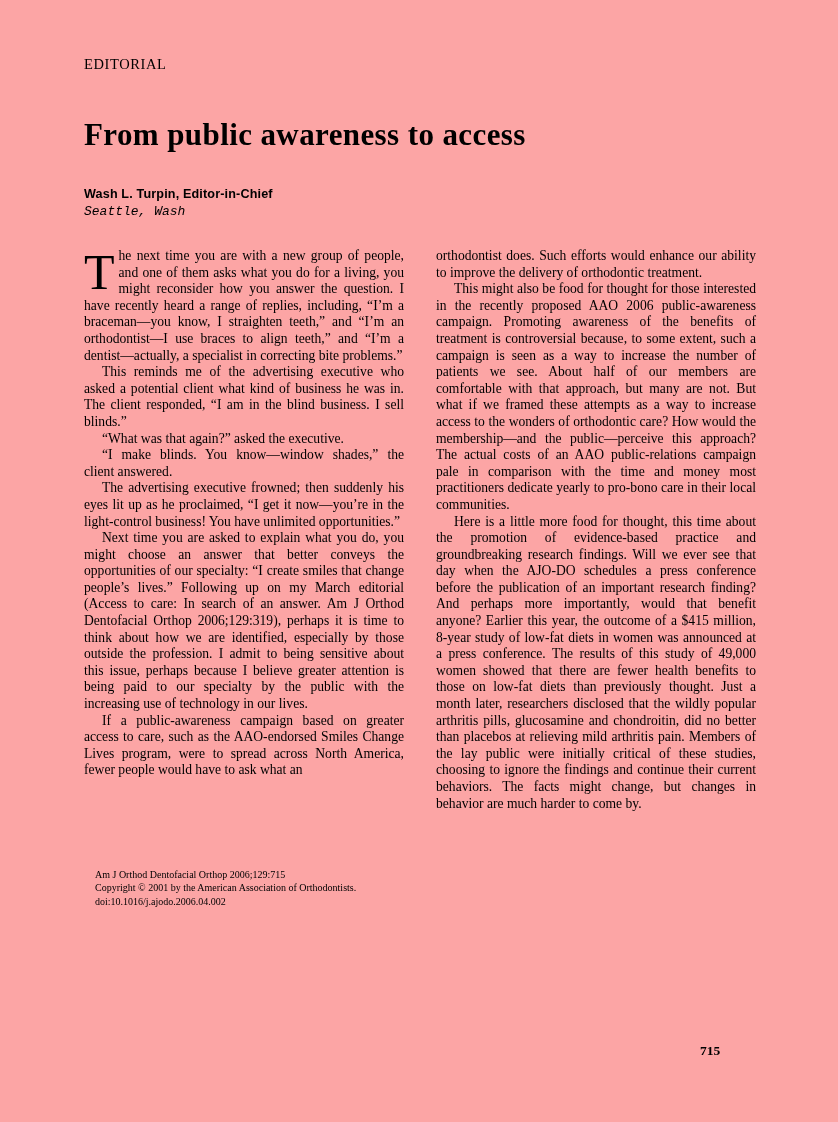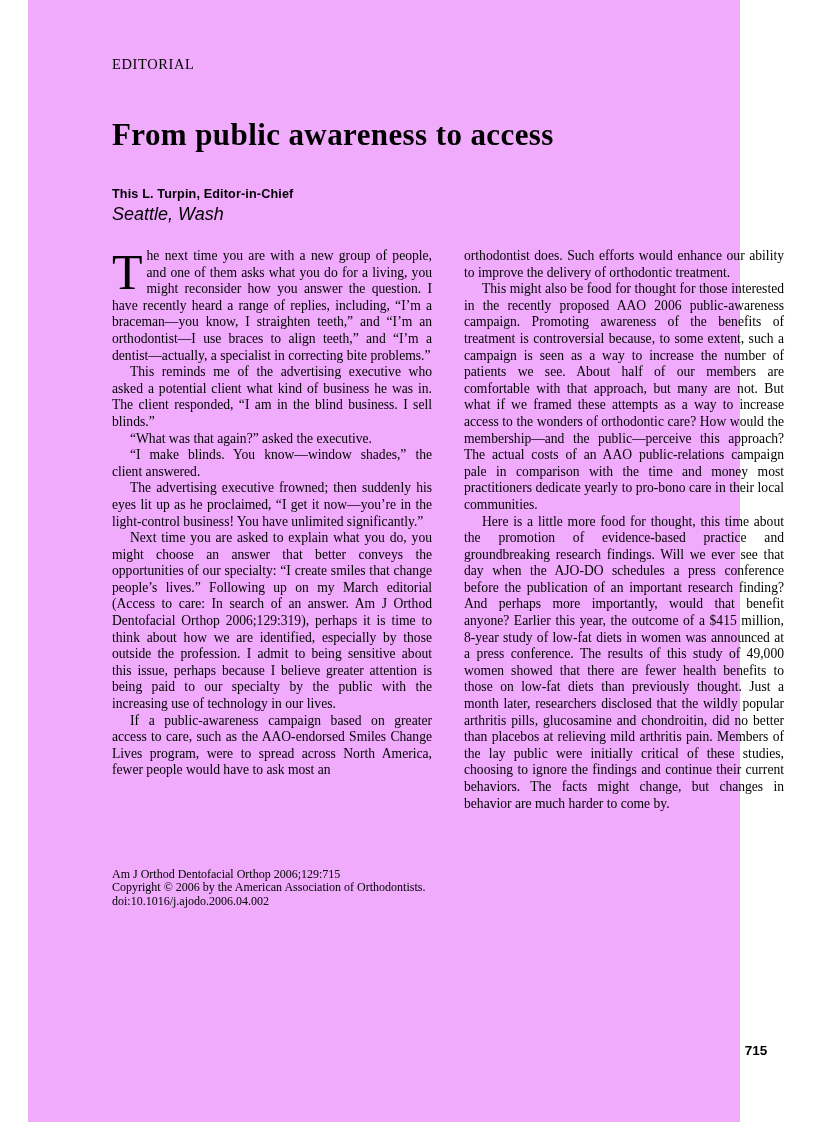--- a/index.html
+++ b/index.html
@@ -11,24 +11,23 @@
     width: 838px;
     height: 1122px;
     position: relative;
     font-family: "Liberation Serif", serif;
     color: #000;
     overflow: hidden;
   }
   .page {
     position: absolute;
     left: 0; top: 0;
-    width: 712px;
+    width: 838px;
     height: 1122px;
-    background: #f0abfc;
-    margin-left: 28px;
+    background: #fca5a5;
   }
   .content {
     position: absolute;
     left: 84px;
     top: 56px;
     width: 672px;
   }
   .kicker {
     font-family: "Liberation Serif", serif;
     font-size: 14.5px;
@@ -46,23 +45,23 @@
     color: #000;
   }
   .byline {
     font-family: "Liberation Sans", sans-serif;
     font-size: 12.6px;
     font-weight: bold;
     margin: 0 0 3px 0;
     letter-spacing: 0.15px;
   }
   .affiliation {
-    font-family: Liberation Sans, sans-serif;
+    font-family: Liberation Mono, monospace;
     font-style: italic;
-    font-size: 18px;
+    font-size: 13px;
     margin: 0 0 0 0;
   }
 
   .columns {
     position: absolute;
     left: 84px;
     top: 248px;
     width: 672px;
     display: flex;
     gap: 32px;
@@ -89,74 +88,74 @@
     float: left;
     font-family: "Liberation Serif", serif;
     font-size: 50px;
     line-height: 40px;
     padding: 2px 4px 0 0;
     margin-top: 2px;
     font-weight: normal;
   }
   .footnote {
     position: absolute;
-    left: 84px;
+    left: 95px;
     top: 866px;
     width: 330px;
     font-family: "Liberation Serif", serif;
-    font-size: 12px;
+    font-size: 10px;
     line-height: 13.4px;
     color: #000;
   }
   .footnote div { white-space: nowrap; }
   .footnote .rule {
     border-top: 0px solid #000;
     margin-bottom: 2px;
   }
   .pagenum {
     position: absolute;
     left: 700px;
     top: 1043px;
     width: 56px;
-    text-align: center;
-    font-family: Liberation Sans, sans-serif;
+    text-align: left;
+    font-family: Liberation Serif, serif;
     font-weight: bold;
     font-size: 13.5px;
   }
 </style>
 </head>
 <body>
 
 <div class="page">
 
   <div class="content">
     <div class="kicker">EDITORIAL</div>
     <h1 class="title">From public awareness to access</h1>
-    <div class="byline">This L. Turpin, Editor-in-Chief</div>
+    <div class="byline">Wash L. Turpin, Editor-in-Chief</div>
     <div class="affiliation">Seattle, Wash</div>
   </div>
 
   <div class="columns">
     <div class="col">
       <p class="first dropcap-para"><span class="dropcap">T</span><span>he next time you are with a new group of people, and one of them asks what you do for a living, you might reconsider how you answer the question. I have recently heard a range of replies, including, “I’m a braceman—you know, I straighten teeth,” and “I’m an orthodontist—I use braces to align teeth,” and “I’m a dentist—actually, a specialist in correcting bite problems.”</span></p>
       <p>This reminds me of the advertising executive who asked a potential client what kind of business he was in. The client responded, “I am in the blind business. I sell blinds.”</p>
       <p>“What was that again?” asked the executive.</p>
       <p>“I make blinds. You know—window shades,” the client answered.</p>
-      <p>The advertising executive frowned; then suddenly his eyes lit up as he proclaimed, “I get it now—you’re in the light-control business! You have unlimited significantly.”</p>
+      <p>The advertising executive frowned; then suddenly his eyes lit up as he proclaimed, “I get it now—you’re in the light-control business! You have unlimited opportunities.”</p>
       <p>Next time you are asked to explain what you do, you might choose an answer that better conveys the opportunities of our specialty: “I create smiles that change people’s lives.” Following up on my March editorial (Access to care: In search of an answer. Am J Orthod Dentofacial Orthop 2006;129:319), perhaps it is time to think about how we are identified, especially by those outside the profession. I admit to being sensitive about this issue, perhaps because I believe greater attention is being paid to our specialty by the public with the increasing use of technology in our lives.</p>
-      <p>If a public-awareness campaign based on greater access to care, such as the AAO-endorsed Smiles Change Lives program, were to spread across North America, fewer people would have to ask most an</p>
+      <p>If a public-awareness campaign based on greater access to care, such as the AAO-endorsed Smiles Change Lives program, were to spread across North America, fewer people would have to ask what an</p>
     </div>
     <div class="col">
       <p class="first">orthodontist does. Such efforts would enhance our ability to improve the delivery of orthodontic treatment.</p>
       <p>This might also be food for thought for those interested in the recently proposed AAO 2006 public-awareness campaign. Promoting awareness of the benefits of treatment is controversial because, to some extent, such a campaign is seen as a way to increase the number of patients we see. About half of our members are comfortable with that approach, but many are not. But what if we framed these attempts as a way to increase access to the wonders of orthodontic care? How would the membership—and the public—perceive this approach? The actual costs of an AAO public-relations campaign pale in comparison with the time and money most practitioners dedicate yearly to pro-bono care in their local communities.</p>
       <p>Here is a little more food for thought, this time about the promotion of evidence-based practice and groundbreaking research findings. Will we ever see that day when the AJO-DO schedules a press conference before the publication of an important research finding? And perhaps more importantly, would that benefit anyone? Earlier this year, the outcome of a $415 million, 8-year study of low-fat diets in women was announced at a press conference. The results of this study of 49,000 women showed that there are fewer health benefits to those on low-fat diets than previously thought. Just a month later, researchers disclosed that the wildly popular arthritis pills, glucosamine and chondroitin, did no better than placebos at relieving mild arthritis pain. Members of the lay public were initially critical of these studies, choosing to ignore the findings and continue their current behaviors. The facts might change, but changes in behavior are much harder to come by.</p>
     </div>
   </div>
 
   <div class="footnote">
     <div class="rule"></div>
     <div>Am J Orthod Dentofacial Orthop 2006;129:715</div>
-    <div>Copyright © 2006 by the American Association of Orthodontists.</div>
+    <div>Copyright © 2001 by the American Association of Orthodontists.</div>
     <div>doi:10.1016/j.ajodo.2006.04.002</div>
   </div>
 
   <div class="pagenum">715</div>
 </div>
 
 </body></html>

